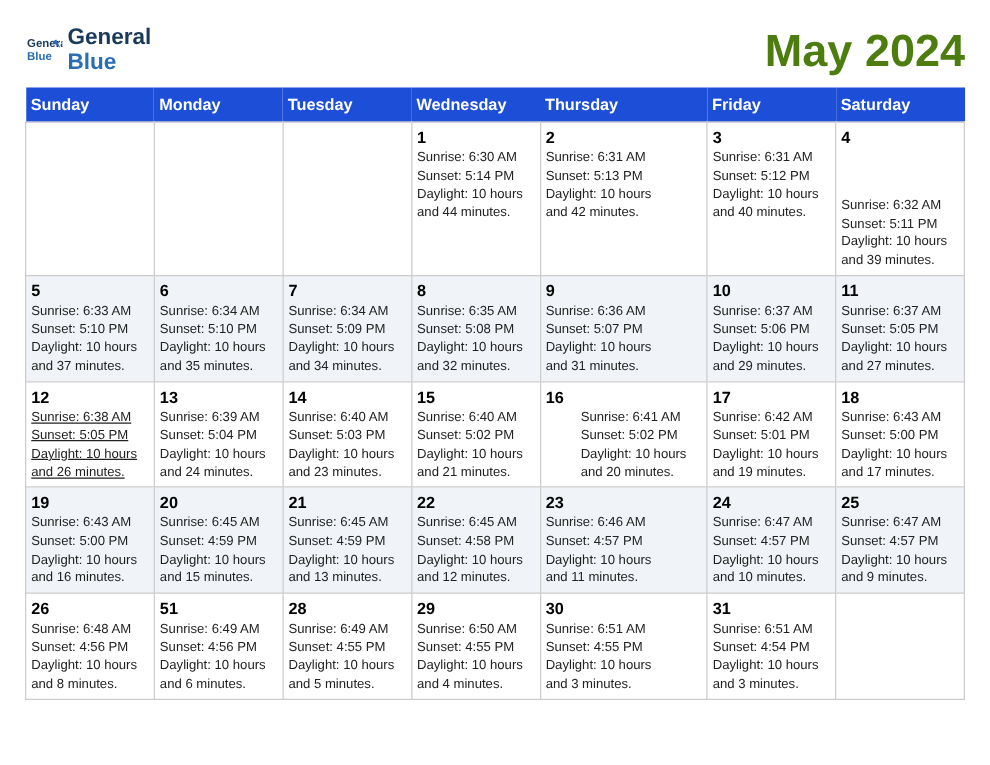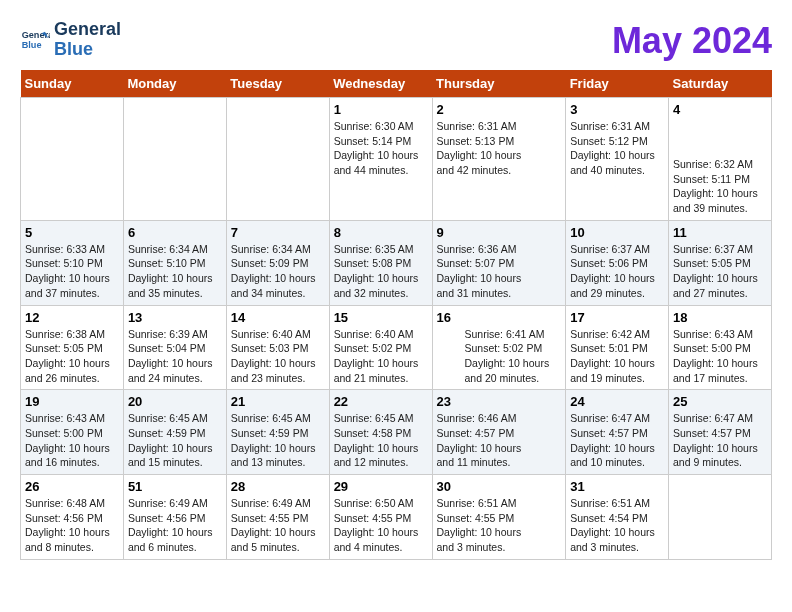--- a/index.html
+++ b/index.html
@@ -33,33 +33,33 @@
     .logo-icon {
       width: 30px;
       height: 30px;
     }
     .title-block {
       text-align: right;
     }
     .main-title {
       font-size: 36px;
       font-weight: bold;
-      color: #6d28d9;
+      color: #4d7c0f;
     }
     .subtitle {
       font-size: 16px;
       color: #333;
     }
     table {
       width: 100%;
       border-collapse: collapse;
       font-size: 11px;
     }
     thead tr th {
-      background: #c2410c;
+      background: #1d4ed8;
       color: #fff;
       padding: 6px 4px;
       text-align: left;
       font-size: 13px;
       font-weight: bold;
     }
     tbody tr td {
       border: 1px solid #ccc;
       vertical-align: top;
       padding: 4px 4px;
@@ -198,21 +198,21 @@
           <span class="day-number">11</span>
           <div class="day-info" style="white-space: pre-line;">Sunrise: 6:37 AM
 Sunset: 5:05 PM
 Daylight: 10 hours
 and 27 minutes.</div>
         </td>
       </tr>
       <tr>
         <td>
           <span class="day-number">12</span>
-          <div class="day-info" style="white-space: pre-line;">Sunrise: 6:38 AM
+          <div class="day-info" style="white-space: pre-line; text-decoration: underline;">Sunrise: 6:38 AM
 Sunset: 5:05 PM
 Daylight: 10 hours
 and 26 minutes.</div>
         </td>
         <td>
           <span class="day-number">13</span>
           <div class="day-info" style="white-space: pre-line;">Sunrise: 6:39 AM
 Sunset: 5:04 PM
 Daylight: 10 hours
 and 24 minutes.</div>

